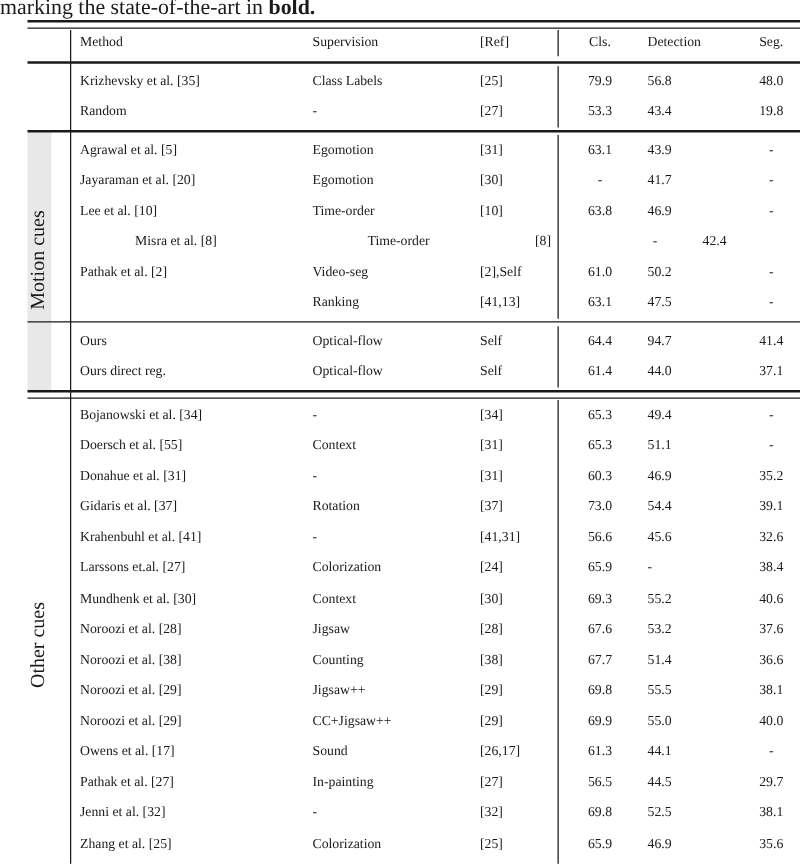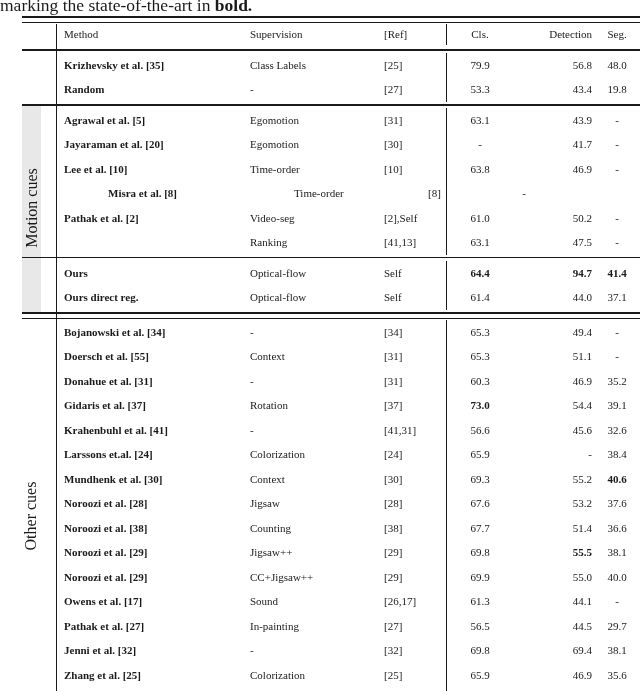--- a/index.html
+++ b/index.html
@@ -79,21 +79,20 @@
     height: 24.5px;
     line-height: 24.5px;
     font-size: 11px;
     white-space: nowrap;
   }
   .row .c-method {
     position: absolute;
     left: 42px;
     width: 205px;
     overflow: hidden;
-    font-weight: bold;
   }
   .row .c-sup {
     position: absolute;
     left: 228px;
     width: 150px;
     overflow: hidden;
   }
   .row .c-ref {
     position: absolute;
     left: 362px;
@@ -103,29 +102,29 @@
   .row .c-cls {
     position: absolute;
     left: 430px;
     width: 56px;
     text-align: center;
   }
   .row .c-det {
     position: absolute;
     left: 496px;
     width: 74px;
-    text-align: right;
+    text-align: left;
   }
   .row .c-seg {
     position: absolute;
     left: 572px;
     width: 46px;
     text-align: center;
   }
-  .row .bold { font-weight: bold; }
+  .row .bold { font-weight: normal; }
 
   .header-row .c-method,
   .header-row .c-sup,
   .header-row .c-ref,
   .header-row .c-cls,
   .header-row .c-det,
   .header-row .c-seg { font-weight: normal; }
 
   
   .group-label {
@@ -208,20 +207,21 @@
         <span class="c-ref">[10]</span>
         <span class="c-cls">63.8</span>
         <span class="c-det">46.9</span>
         <span class="c-seg">-</span>
       </div>
       <div class="row" style="top: 165px; margin-left: 44px;">
         <span class="c-method">Misra et al. [8]</span>
         <span class="c-sup">Time-order</span>
         <span class="c-ref">[8]</span>
         <span class="c-cls">-</span>
+        <span class="c-det">42.4</span>
         <span class="c-seg">-</span>
       </div>
       <div class="row" style="top: 189.5px;">
         <span class="c-method">Pathak et al. [2]</span>
         <span class="c-sup">Video-seg</span>
         <span class="c-ref">[2],Self</span>
         <span class="c-cls">61.0</span>
         <span class="c-det">50.2</span>
         <span class="c-seg">-</span>
       </div>
@@ -282,21 +282,21 @@
       </div>
       <div class="row" style="top: 401.5px;">
         <span class="c-method">Krahenbuhl et al. [41]</span>
         <span class="c-sup">-</span>
         <span class="c-ref">[41,31]</span>
         <span class="c-cls">56.6</span>
         <span class="c-det">45.6</span>
         <span class="c-seg">32.6</span>
       </div>
       <div class="row" style="top: 426px;">
-        <span class="c-method">Larssons et.al. [24]</span>
+        <span class="c-method">Larssons et.al. [27]</span>
         <span class="c-sup">Colorization</span>
         <span class="c-ref">[24]</span>
         <span class="c-cls">65.9</span>
         <span class="c-det">-</span>
         <span class="c-seg">38.4</span>
       </div>
       <div class="row" style="top: 450.5px;">
         <span class="c-method">Mundhenk et al. [30]</span>
         <span class="c-sup">Context</span>
         <span class="c-ref">[30]</span>
@@ -350,21 +350,21 @@
         <span class="c-ref">[27]</span>
         <span class="c-cls">56.5</span>
         <span class="c-det">44.5</span>
         <span class="c-seg">29.7</span>
       </div>
       <div class="row" style="top: 622px;">
         <span class="c-method">Jenni et al. [32]</span>
         <span class="c-sup">-</span>
         <span class="c-ref">[32]</span>
         <span class="c-cls">69.8</span>
-        <span class="c-det">69.4</span>
+        <span class="c-det">52.5</span>
         <span class="c-seg">38.1</span>
       </div>
       <div class="row" style="top: 646.5px;">
         <span class="c-method">Zhang et al. [25]</span>
         <span class="c-sup">Colorization</span>
         <span class="c-ref">[25]</span>
         <span class="c-cls">65.9</span>
         <span class="c-det">46.9</span>
         <span class="c-seg">35.6</span>
       </div>

